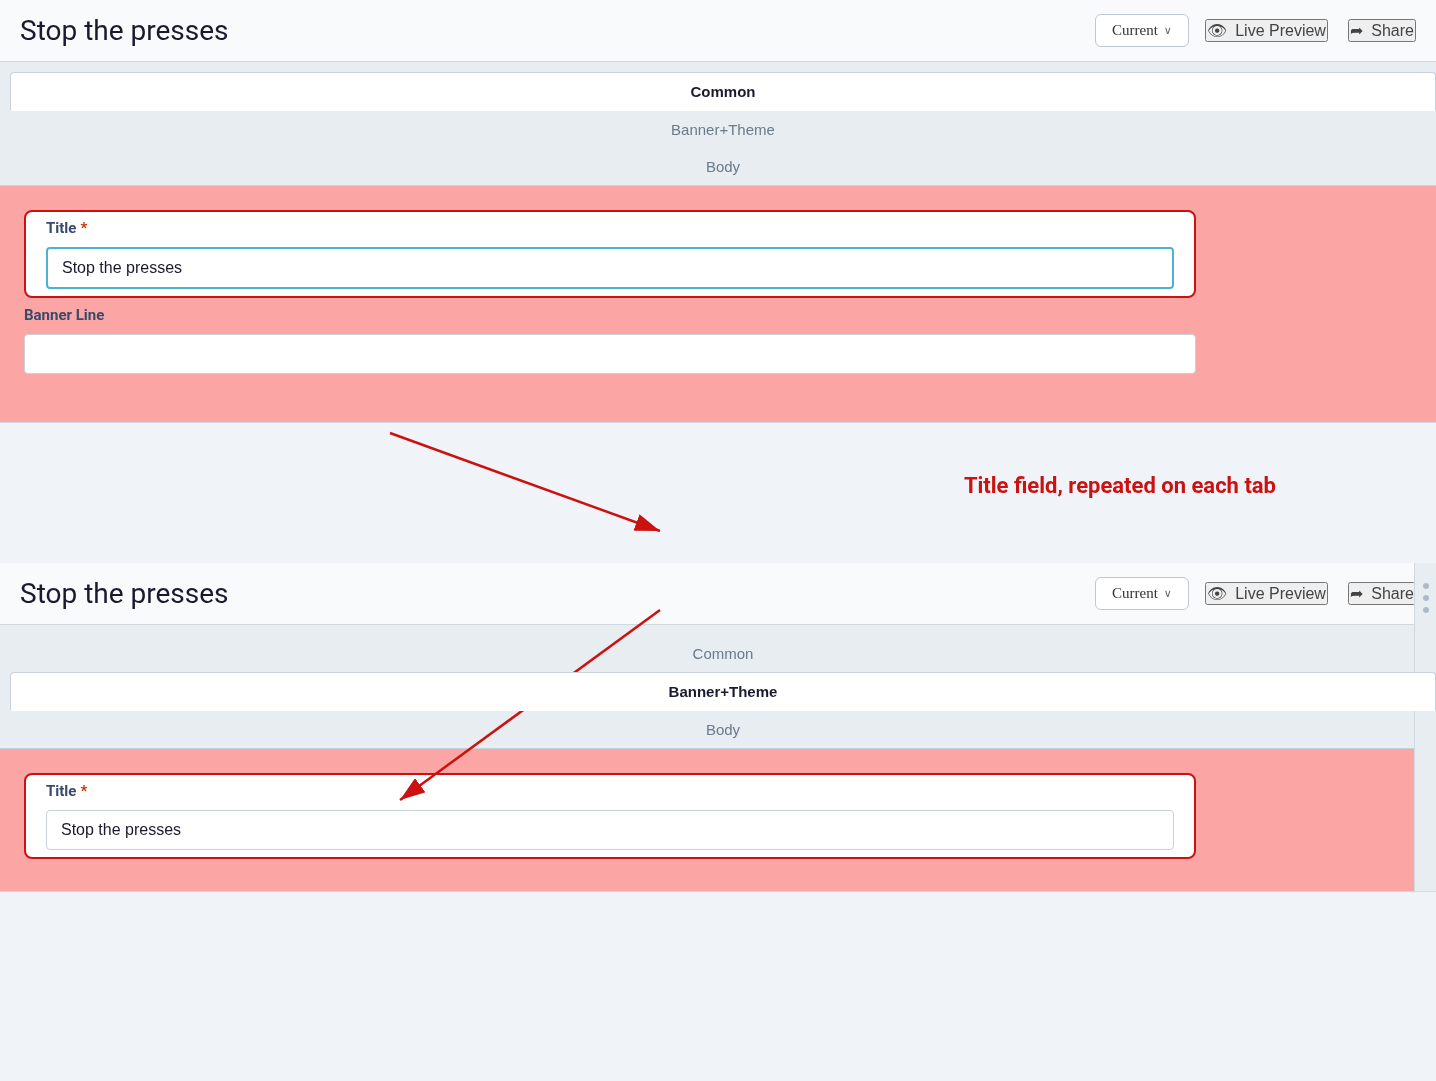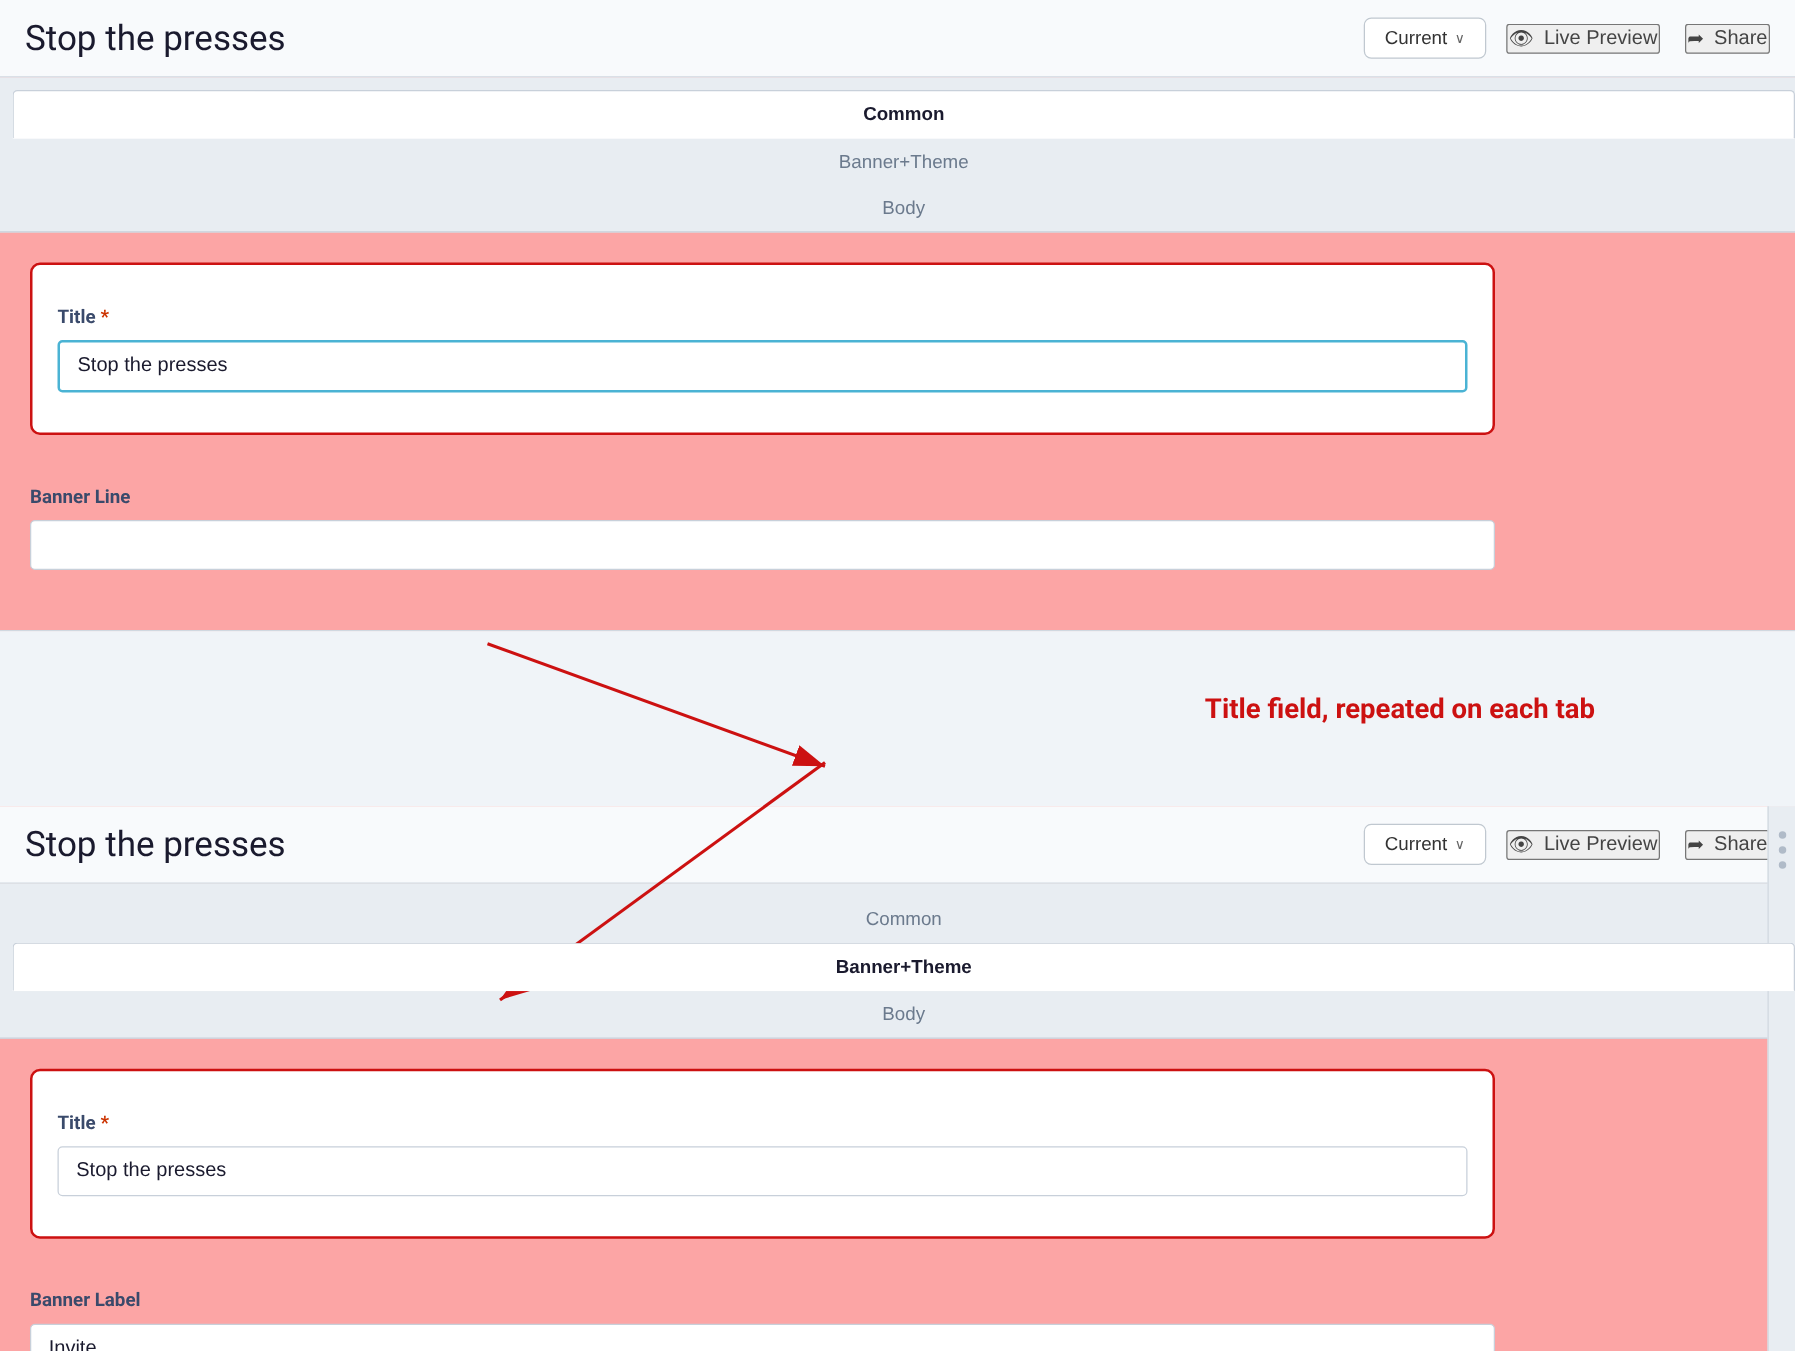--- a/index.html
+++ b/index.html
@@ -37,20 +37,21 @@
       align-items: center;
       gap: 6px;
       padding: 7px 16px;
       border: 1px solid #c0c8d0;
       border-radius: 6px;
       background: #ffffff;
       font-size: 15px;
       color: #333;
       cursor: pointer;
       white-space: nowrap;
+      font-family: Liberation Serif, serif;
     }
     .current-btn .chevron {
       font-size: 11px;
       color: #666;
     }
     .header-actions {
       display: flex;
       align-items: center;
       gap: 20px;
       margin-left: auto;
@@ -106,22 +107,22 @@
     
     .panel-content {
       padding: 24px 24px 24px 24px;
       max-width: 1220px;
     }
 
     
     .form-section-highlight {
       border: 2px solid #cc1111;
       border-radius: 8px;
-      padding: 32px 20px;
-      margin-bottom: 40px;
+      padding: 7px 20px;
+      margin-bottom: 8px;
       background: #fff;
     }
 
     .field-label {
       font-size: 15px;
       font-weight: 700;
       color: #3a4a6b;
       margin-bottom: 10px;
       display: flex;
       align-items: center;
@@ -282,26 +283,20 @@
   <div class="panel-content">
 
     <div class="form-section-highlight">
       <div class="field-label">
         <span>Title</span>
         <span class="required-star">*</span>
       </div>
       <input class="field-input-normal" type="text" value="Stop the presses" style="">
     </div>
 
-    <div class="field-group">
-      <div class="field-label">
-        <span>Banner Label</span>
-      </div>
-      <input class="field-input-normal" type="text" value="Invite" style="">
-    </div>
   </div>
 
   <div class="side-bar-indicator">
     <div class="side-dot"></div>
     <div class="side-dot"></div>
     <div class="side-dot"></div>
   </div>
 </div>
 
 <svg style="position: absolute; left: 0; top: 600px; width: 1220px; height: 260px; overflow: visible; pointer-events: none;">

